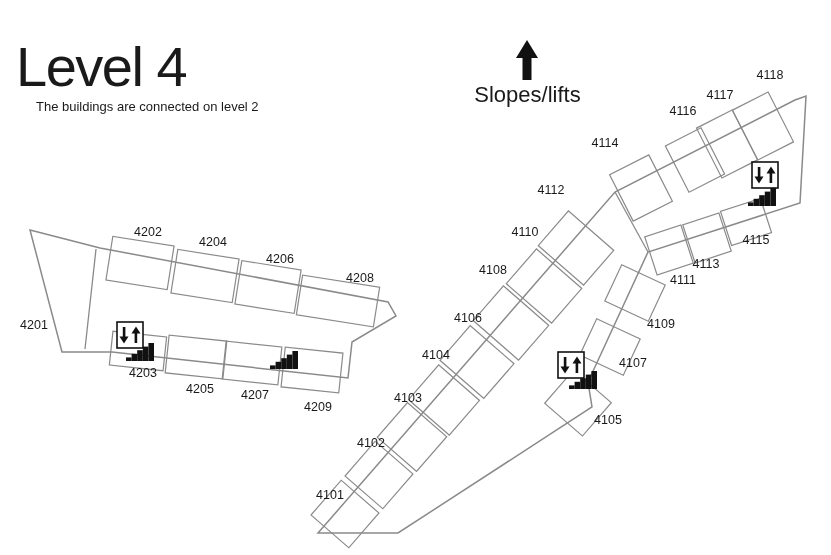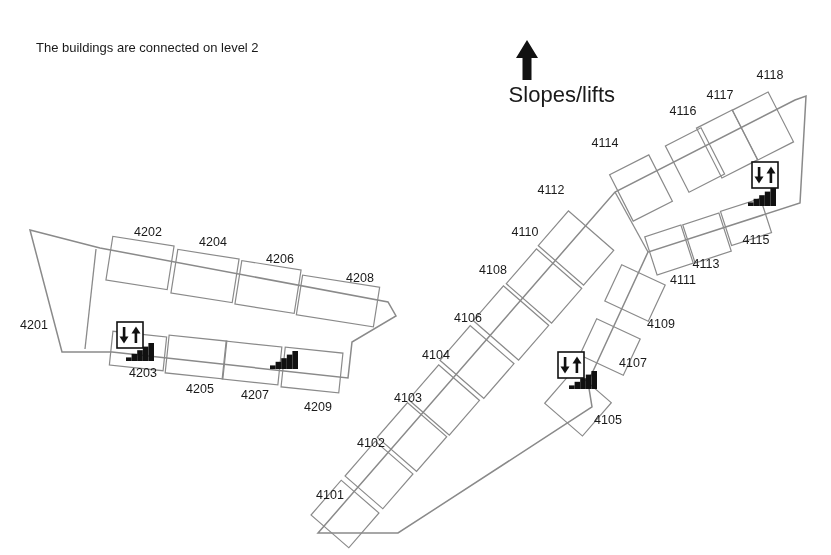--- a/index.html
+++ b/index.html
@@ -9,21 +9,21 @@
   .band{fill:#ffffff;stroke:var(--outline,#8a8a8a);stroke-width:1.5;stroke-linejoin:miter;}
   .inner-line{fill:none;stroke:var(--outline,#8a8a8a);stroke-width:1.3;}
   .room{fill:none;stroke:var(--outline,#8a8a8a);stroke-width:1.2;}
   .room-label{font:12.5px "Liberation Sans",sans-serif;fill:var(--text,#1a1a1a);
               text-anchor:middle;dominant-baseline:middle;}
   .lift-box{fill:#ffffff;stroke:var(--icon,#111);stroke-width:1.6;}
   .icon-fill{fill:var(--icon,#111);stroke:none;}
   .title-block{position:absolute;left:16px;top:38px;color:var(--text,#111);}
   .title-block h1{margin:0;font-size:56px;font-weight:400;letter-spacing:-1.5px;line-height:1.05;}
   .title-block p{margin:2px 0 0 20px;font-size:13px;font-weight:400;}
-  .slopes-label{position:absolute;left:440px;top:82px;width:175px;text-align:right;
+  .slopes-label{position:absolute;left:440px;top:82px;width:175px;text-align:center;
                 font-size:22px;color:var(--text,#111);}
 </style>
 </head>
 <body>
 
 <div class="stage">
 
   <svg id="plan" width="831" height="555" viewBox="0 0 831 555">
 
     <path class="band" d="M30 230 L100 248 L388 302 L396 316 L352 342 L348 378 L112 352 L62 352 Z"></path>
@@ -137,18 +137,19 @@
         <text x="683" y="112" class="room-label">4116</text>
         <text x="720" y="96" class="room-label">4117</text>
         <text x="770" y="76" class="room-label">4118</text>
         <text x="683" y="281" class="room-label">4111</text>
         <text x="706" y="265" class="room-label">4113</text>
         <text x="756" y="241" class="room-label">4115</text>
       </g>
   </svg>
 
   <div class="title-block">
+    <h1>Level 4</h1>
     <p>The buildings are connected on level 2</p>
   </div>
 
   <div class="slopes-label">Slopes/lifts</div>
 
 </div>
 
 </body></html>

